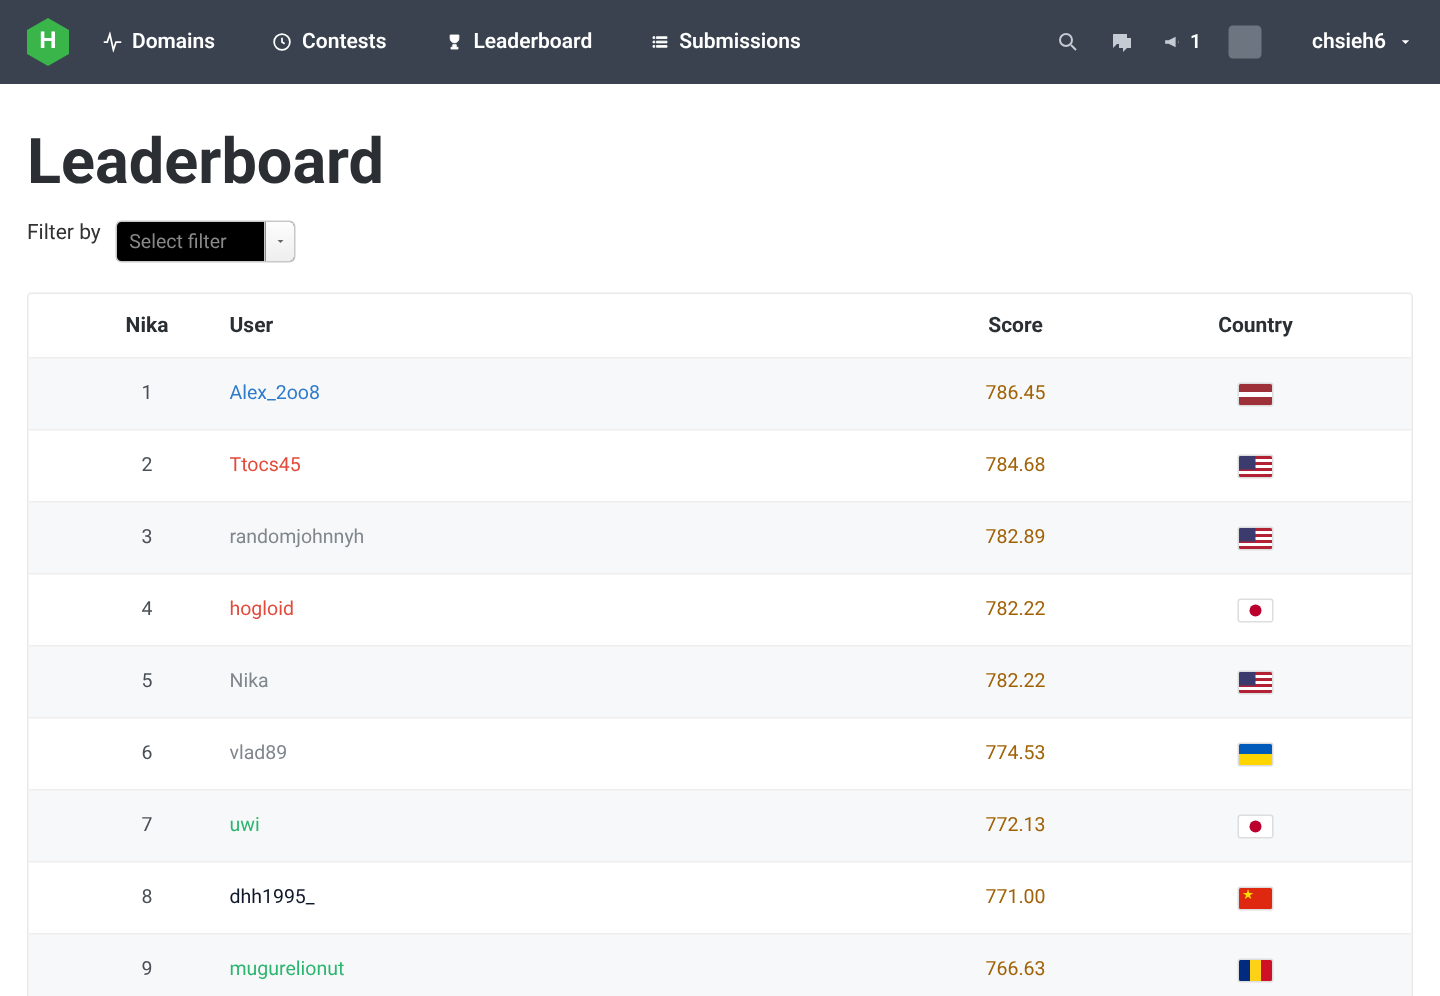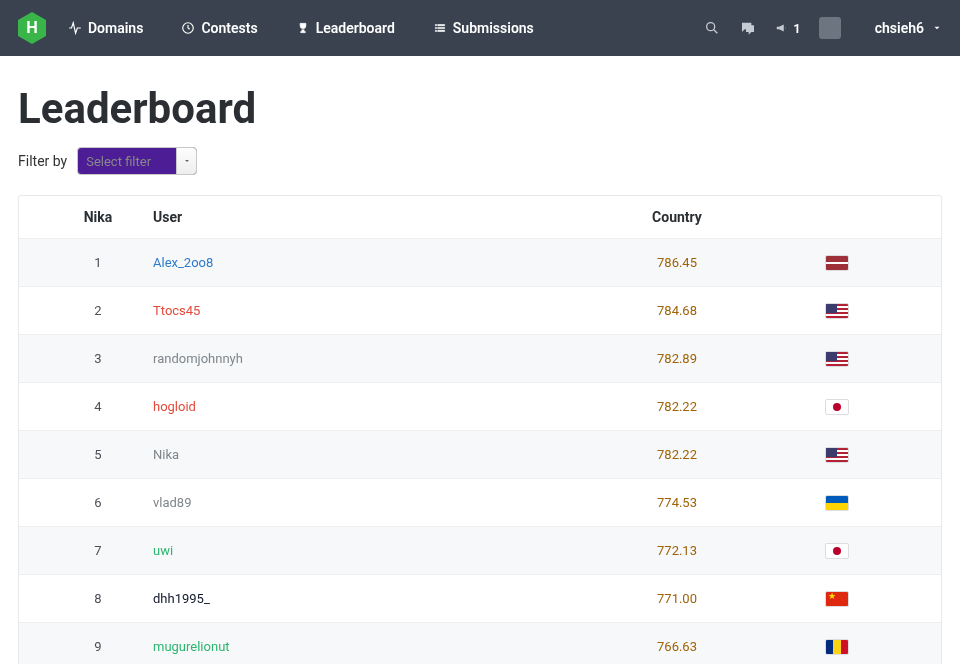--- a/index.html
+++ b/index.html
@@ -18,22 +18,22 @@
     .nav-right .icon-btn { width: 18px; height: 18px; display: flex; align-items: center; justify-content: center; cursor: pointer; }
     .nav-right svg { fill: #c5cbd2; }
     .notif { display: flex; align-items: center; gap: 4px; color: #fff; font-size: 13px; font-weight: 600; }
     .avatar-sm { width: 22px; height: 22px; background: #6d7680; border-radius: 3px; }
     .user-menu { display: flex; align-items: center; gap: 8px; color: #fff; font-size: 14px; font-weight: 600; cursor: pointer; margin-left: 16px; }
 
     
     .page { padding: 18px 18px 0 18px; }
     .title { font-size: 42px; font-weight: 700; color: #2b2f33; margin: 10px 0 14px 0; }
 
-    .filter-row { display: flex; align-items: center; gap: 10px; font-size: 14px; color: #333; margin-bottom: 20px; }
-    .filter-select { position: relative; border: 1px solid #c8c8c8; border-radius: 4px; background: #4c1d95; height: 28px; width: 120px; display: flex; align-items: center; padding: 0 24px 0 8px; color: #888; font-size: 13px; cursor: pointer; }
+    .filter-row { display: flex; align-items: flex-start; gap: 10px; font-size: 14px; color: #333; margin-bottom: 20px; }
+    .filter-select { position: relative; border: 1px solid #c8c8c8; border-radius: 4px; background: #000000; height: 28px; width: 120px; display: flex; align-items: center; padding: 0 24px 0 8px; color: #888; font-size: 13px; cursor: pointer; }
     .filter-select .dd { position: absolute; right: 0; top: 0; width: 20px; height: 100%; border-left: 1px solid #c8c8c8; background: linear-gradient(#fdfdfd,#eee); display: flex; align-items: center; justify-content: center; border-radius: 0 3px 3px 0; }
     .filter-select .dd svg { width: 8px; height: 8px; fill: #666; }
 
     
     .table { width: 100%; border: 1px solid #e8e8e8; border-radius: 3px; overflow: hidden; }
     .thead, .trow { display: grid; grid-template-columns: 110px 1fr 160px 160px; align-items: center; padding: 0 24px; }
     .thead { height: 42px; font-weight: 700; color: #2a2f33; font-size: 14px; }
     .thead .th-rank { text-align: center; }
     .thead .th-score { text-align: center; }
     .thead .th-country { text-align: center; }
@@ -145,20 +145,21 @@
             <path d="M6 9l6 6 6-6z"></path>
           </svg>
       </span>
     </div>
   </div>
 
   <div class="table">
     <div class="thead">
       <div class="th-rank">Nika</div>
       <div class="th-user">User</div>
+      <div class="th-score">Score</div>
       <div class="th-country">Country</div>
     </div>
     <div id="tbody">
         <div class="trow">
           <div class="td-rank">1</div>
           <div class="td-user link-blue">Alex_2oo8</div>
           <div class="td-score">786.45</div>
           <div class="td-country"><span class="flag flag-lv"></span></div>
         </div>
         <div class="trow">

